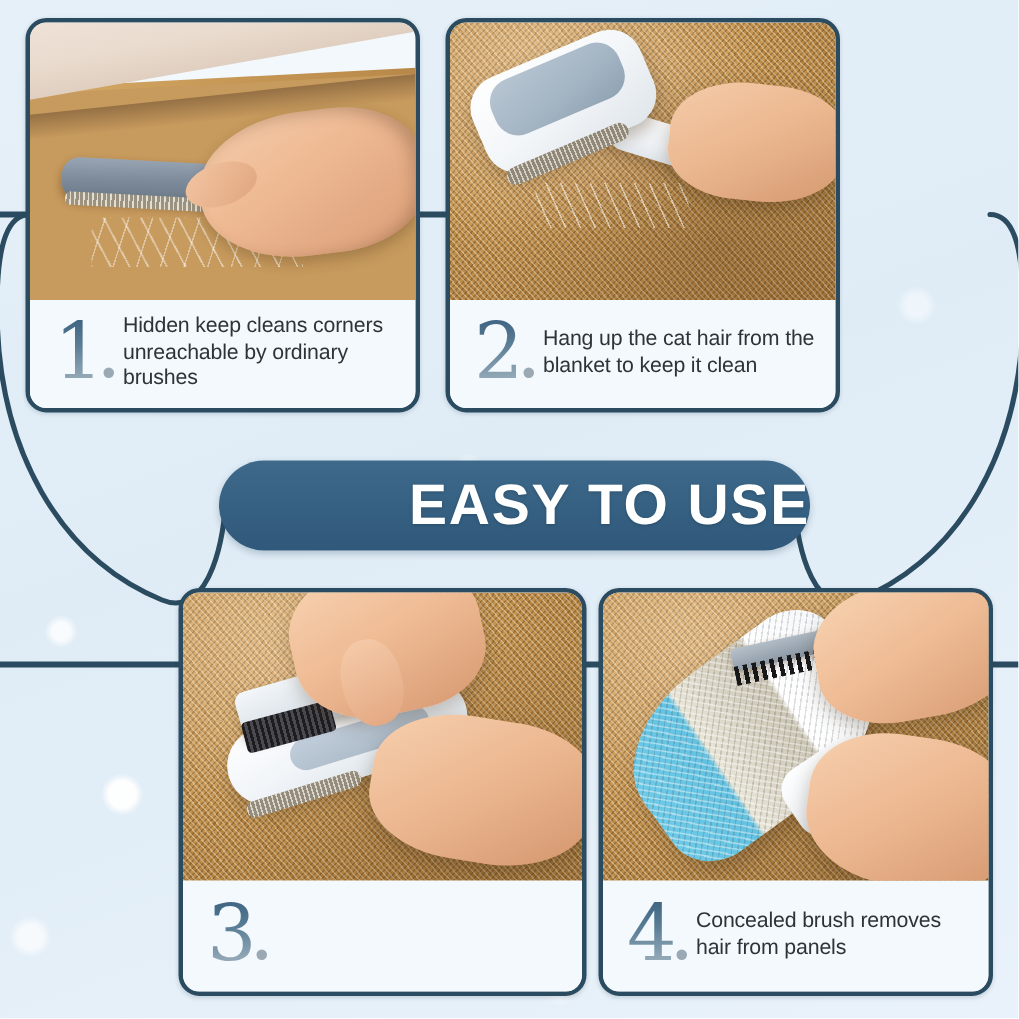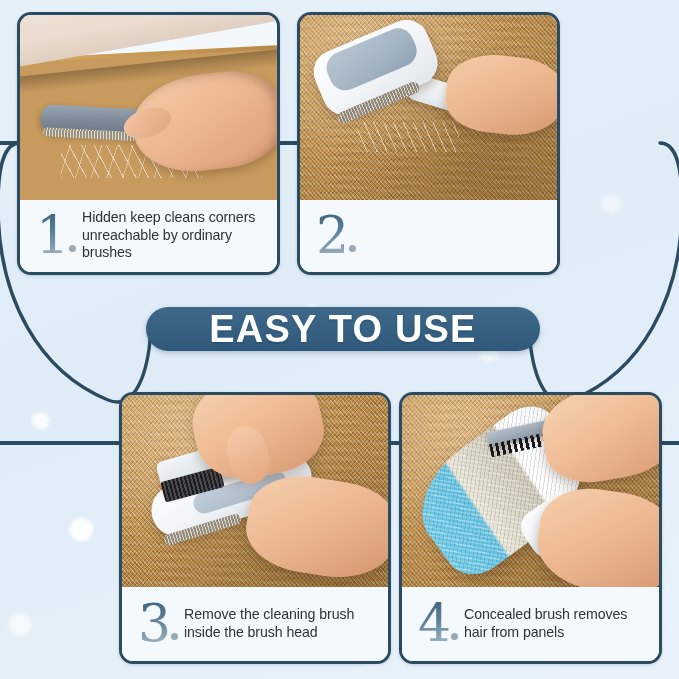--- a/index.html
+++ b/index.html
@@ -122,26 +122,26 @@
   #panel-3 .panel-caption,
   #panel-4 .panel-caption { height: 74px; }
 
   
   #banner {
     position: absolute;
     z-index: 4;
     left: 146px;
     top: 307px;
     width: 394px;
-    height: 44px;
+    height: 60px;
     border-radius: 30px;
     background: linear-gradient(180deg, #3e698a 0%, #366081 55%, #2f587a 100%);
     display: flex;
     align-items: center;
-    justify-content: center;
+    justify-content: flex-end;
     box-shadow: 0 2px 5px rgba(25,55,80,0.25);
   }
 
   #banner-text {
     color: #ffffff;
     font-family: "Liberation Sans", sans-serif;
     font-size: 38px;
     font-weight: bold;
     letter-spacing: 1.2px;
     text-shadow: 0 1px 2px rgba(20,45,65,0.35);
@@ -488,20 +488,21 @@
           <div class="p2-mesh"></div>
         </div>
         <div class="p2-hand"></div>
       </div>
     </div>
     <div class="panel-caption">
       <div class="step-num-wrap">
         <span class="step-num">2</span>
         <span class="step-dot"></span>
       </div>
+      <div class="step-text">Hang up the cat hair from the blanket to keep it clean</div>
     </div>
   </div>
 
   <div id="banner">
     <span id="banner-text">EASY TO USE</span>
   </div>
 
   <div class="panel" id="panel-3">
     <div class="panel-photo">
       <div class="scene">
@@ -515,21 +516,20 @@
         <div class="p3-hand-top"></div>
         <div class="p3-finger"></div>
         <div class="p3-hand-bot"></div>
       </div>
     </div>
     <div class="panel-caption">
       <div class="step-num-wrap">
         <span class="step-num">3</span>
         <span class="step-dot"></span>
       </div>
-      <div class="step-text">Remove the cleaning brush inside the brush head</div>
     </div>
   </div>
 
   <div class="panel" id="panel-4">
     <div class="panel-photo">
       <div class="scene">
         <div class="carpet"></div>
         <div class="p4-head"></div>
         <div class="p4-handle"></div>
         <div class="p4-comb">

